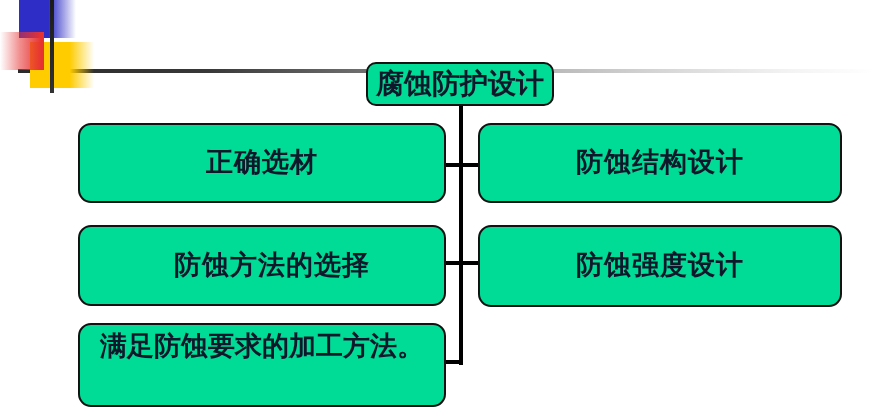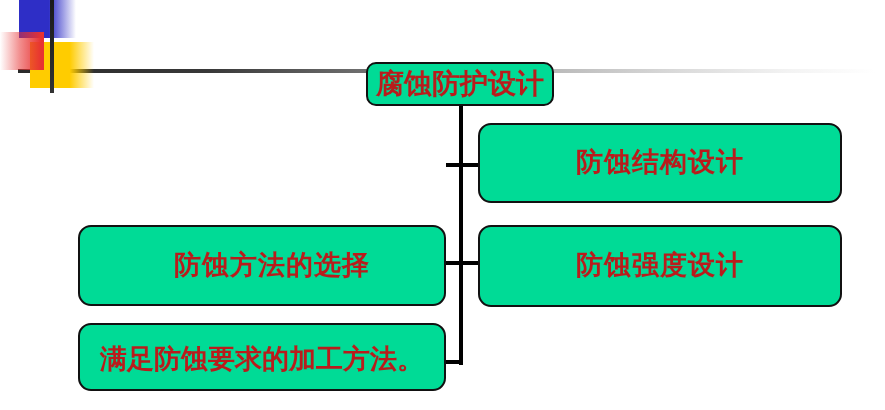--- a/index.html
+++ b/index.html
@@ -52,36 +52,36 @@
   .node {
     position: absolute;
     z-index: 5;
     box-sizing: border-box;
     background: #00db96;
     border: 2.5px solid #111111;
     border-radius: 13px;
     display: flex;
     align-items: center;
     justify-content: center;
-    color: #b91c1c;
+    color: #0f172a;
     font-weight: bold;
     font-size: 27px;
     letter-spacing: 1px;
     line-height: 1.1;
     white-space: nowrap;
   }
   .node-root {
     left: 366px; top: 62px; width: 188px; height: 44px;
     border-radius: 10px; font-size: 28px; letter-spacing: 0;
   }
   .node-l1 { left: 78px;  top: 123px; width: 368px; height: 80px; }
   .node-l2 { left: 78px;  top: 225px; width: 368px; height: 81px; padding-left: 20px; }
   .node-l3 {
-    left: 78px; top: 323px; width: 368px; height: 68px;
-    align-items: flex-start; padding-top: 20px; letter-spacing: 0;
+    left: 78px; top: 323px; width: 368px; height: 84px;
+    align-items: flex-start; padding-top: 7px; letter-spacing: 0;
   }
   .node-r1 { left: 478px; top: 123px; width: 364px; height: 80px; }
   .node-r2 { left: 478px; top: 225px; width: 364px; height: 82px; }
 </style>
 </head>
 <body>
 
 <div class="slide">
 
   <div class="deco deco-blue"></div>
@@ -90,20 +90,21 @@
   <div class="deco deco-vline"></div>
   <div class="deco deco-hline"></div>
 
   <div class="connector trunk"></div>
   <div class="connector cross1"></div>
   <div class="connector cross2"></div>
   <div class="connector elbow"></div>
 
   <div class="node node-root">腐蚀防护设计</div>
 
+  <div class="node node-l1">正确选材</div>
 
   <div class="node node-l2">防蚀方法的选择</div>
 
   <div class="node node-l3">满足防蚀要求的加工方法。</div>
 
   <div class="node node-r1">防蚀结构设计</div>
 
   <div class="node node-r2">防蚀强度设计</div>
 
 </div>

